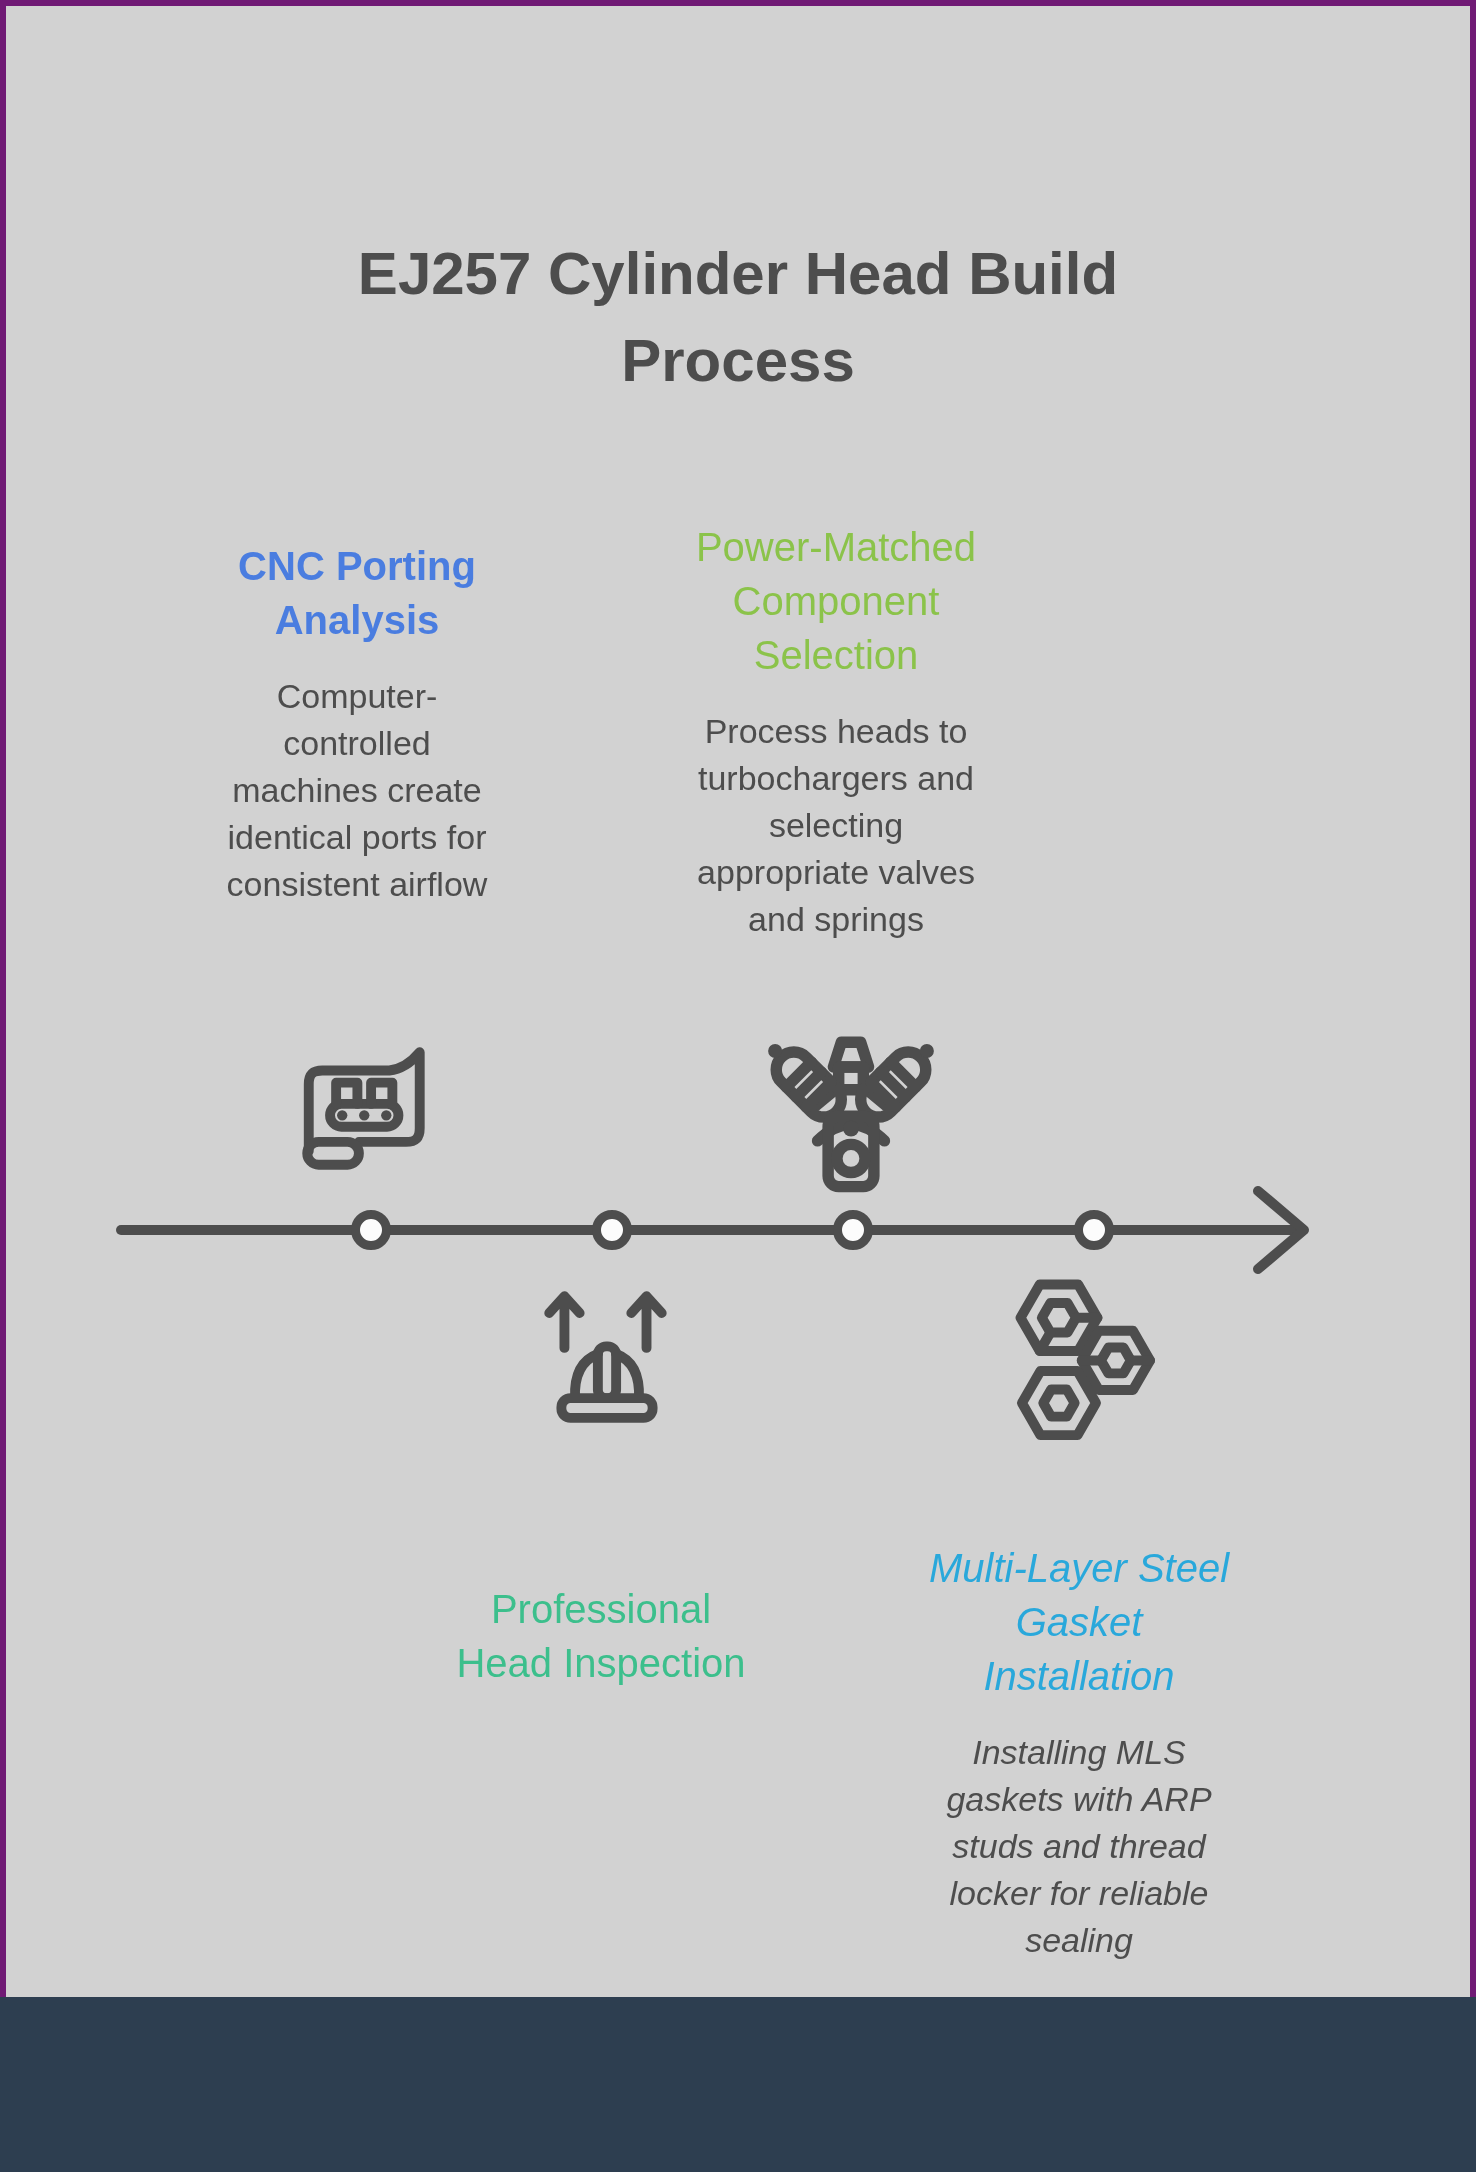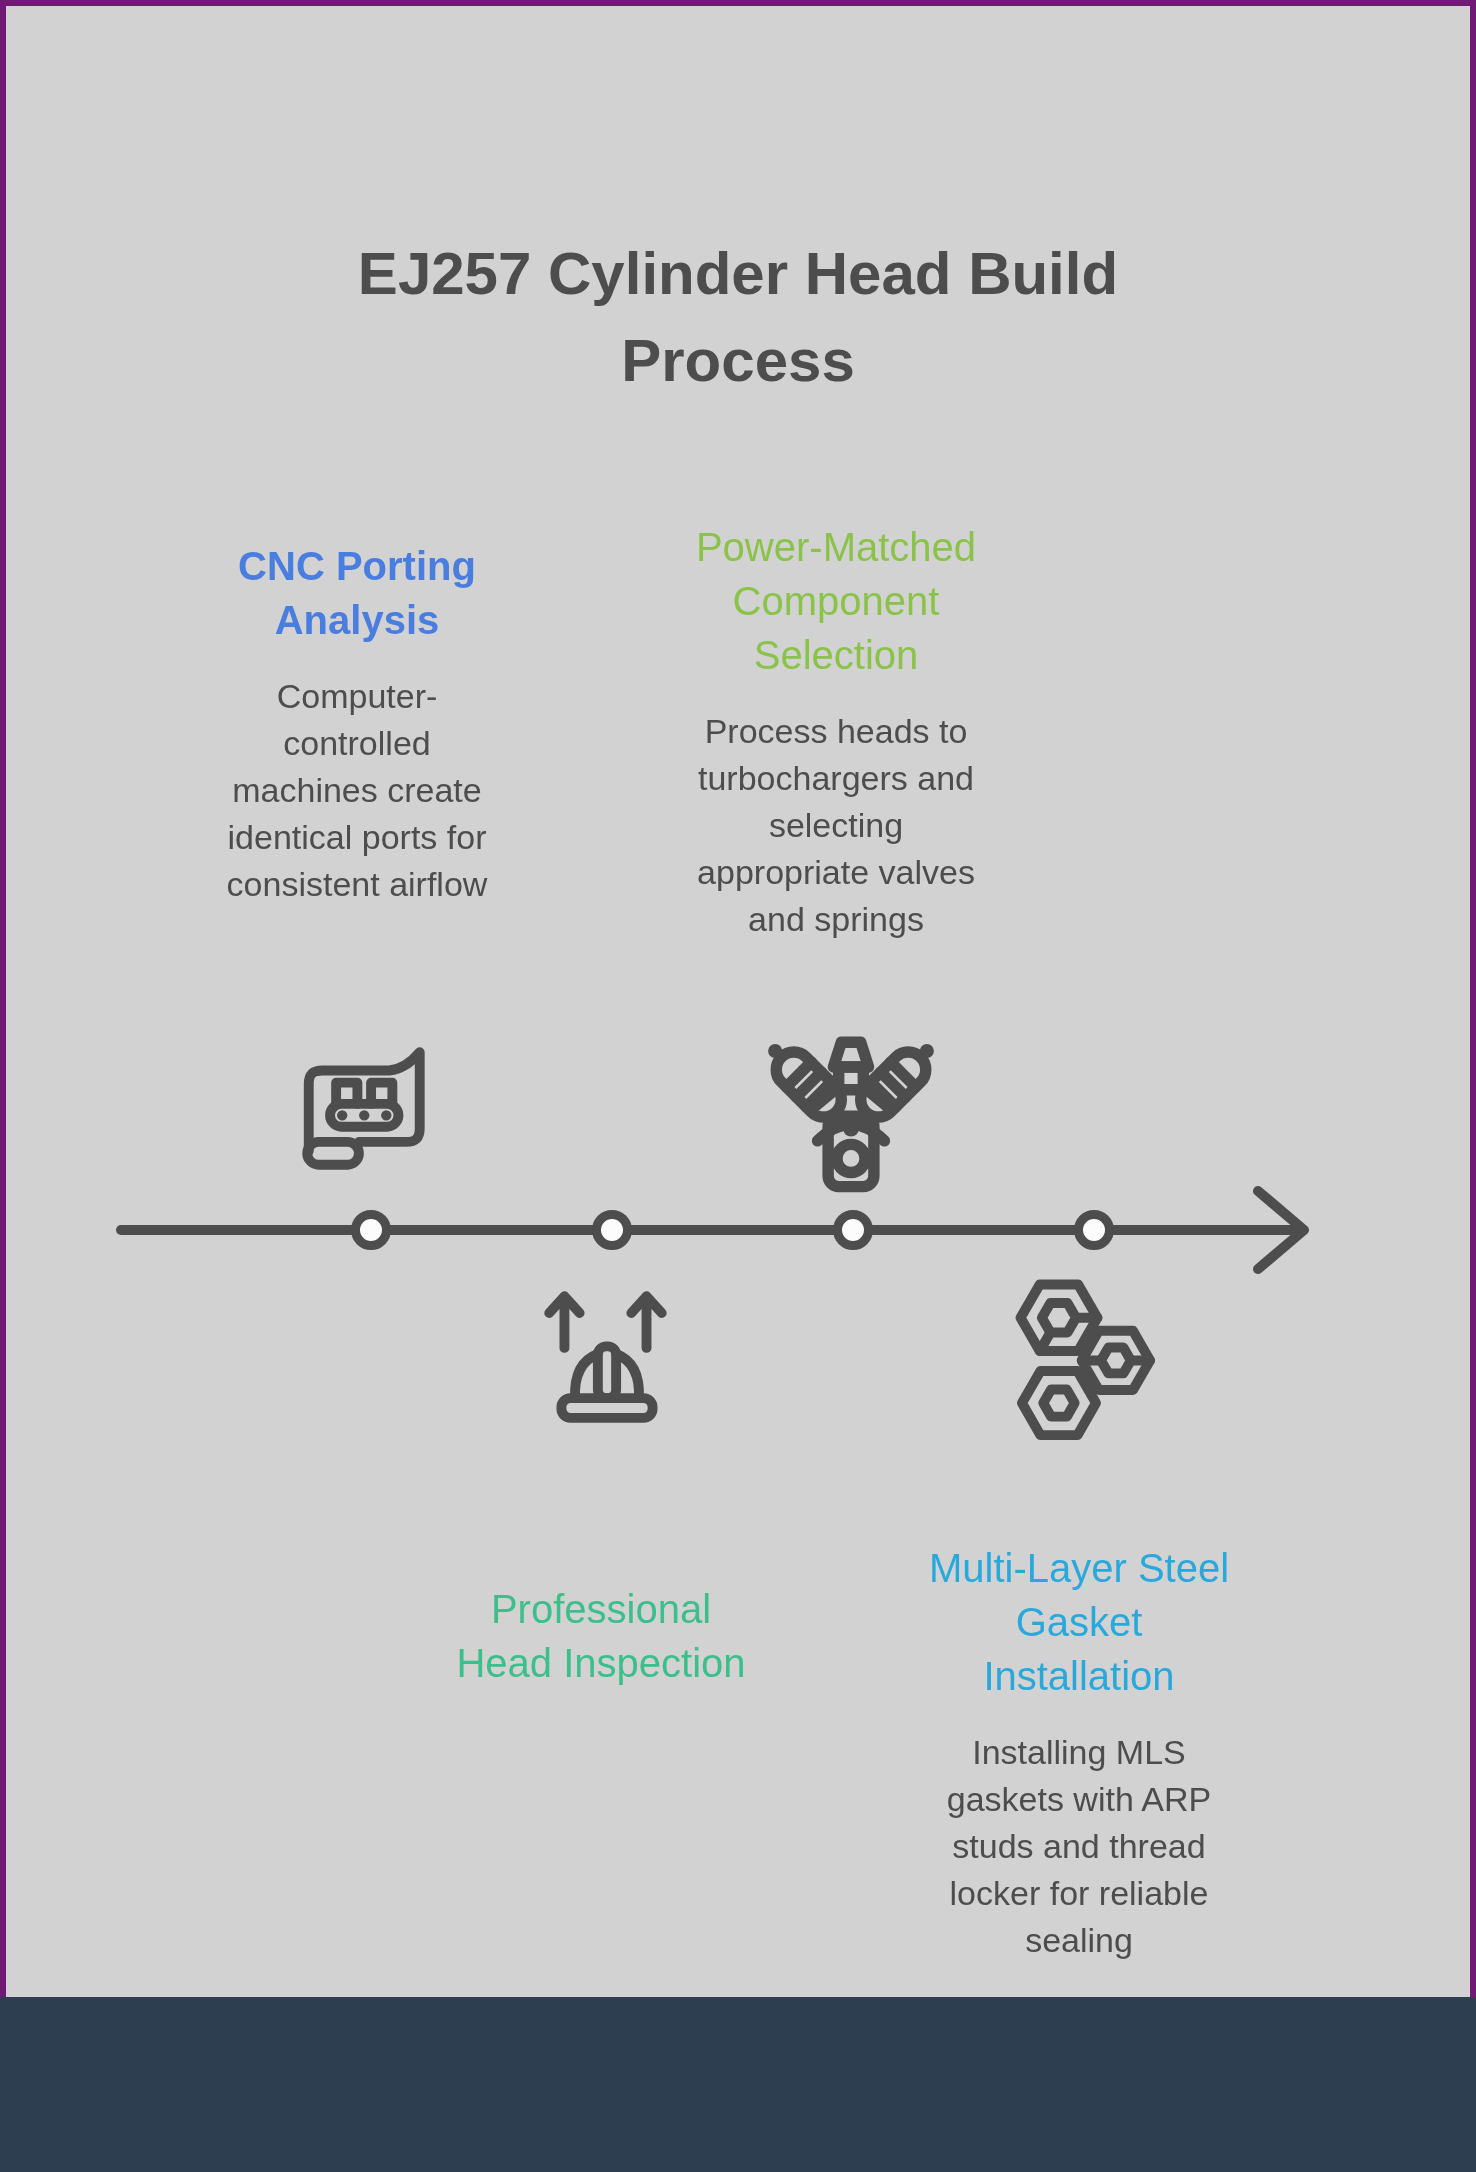--- a/index.html
+++ b/index.html
@@ -56,21 +56,21 @@
     white-space:pre-line;
     margin:0;
   }
   .c-step1{color:#4a7de0;font-weight:bold;}
   .c-step2{color:#3cbf8c;}
   .c-step3{color:#8bc34a;margin-top:35px;}
   .c-step4{color:#29a8db;}
   #step-cnc       {left:161px; top:533px;}
   #step-power     {left:640px; top:479px;}
   #step-inspection{left:405px; top:1535px;margin-top:41px;}
-  #step-gasket    {left:883px; top:1535px;}
+  #step-gasket    {left:883px; top:1535px;font-style:italic;}
   .icon{position:absolute;}
   #icon-blueprint {left:283px;  top:1028px;}
   #icon-engine    {left:757px;  top:1024px;}
   #icon-hardhat   {left:525px;  top:1272px;}
   #icon-hexnuts   {left:1006px; top:1266px;}
   #timeline{position:absolute; left:0; top:1164px;}
   svg .ln{stroke:#4d4d4d; fill:none; stroke-linecap:round; stroke-linejoin:round;}
   svg .fl{fill:#4d4d4d; stroke:none;}
 </style>
 </head>

